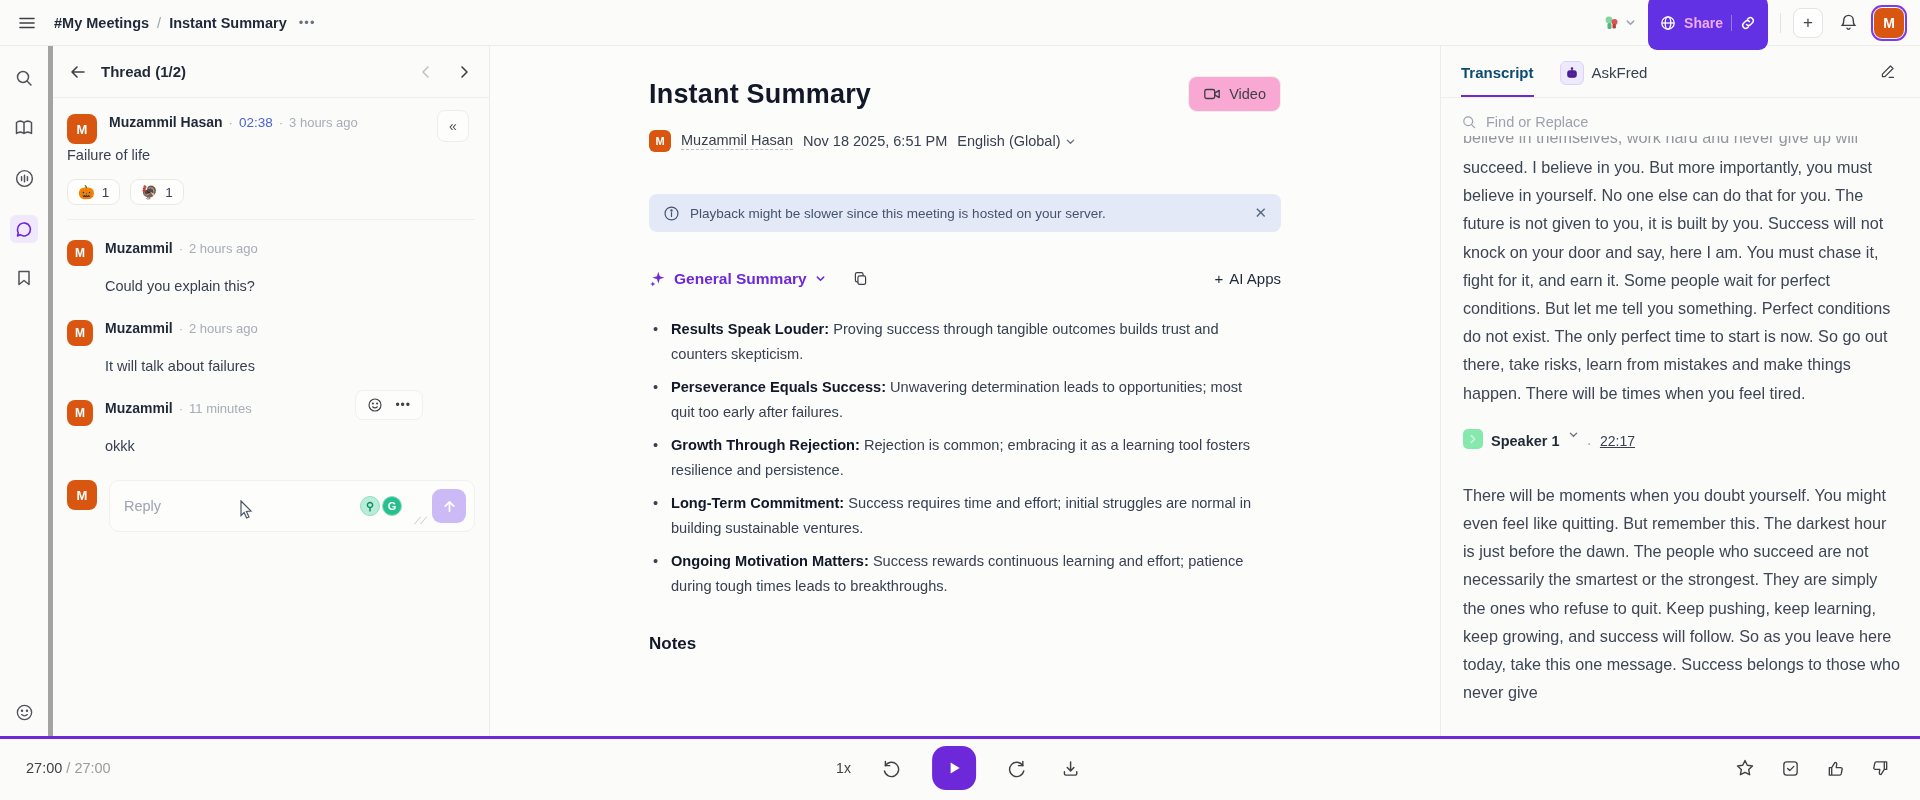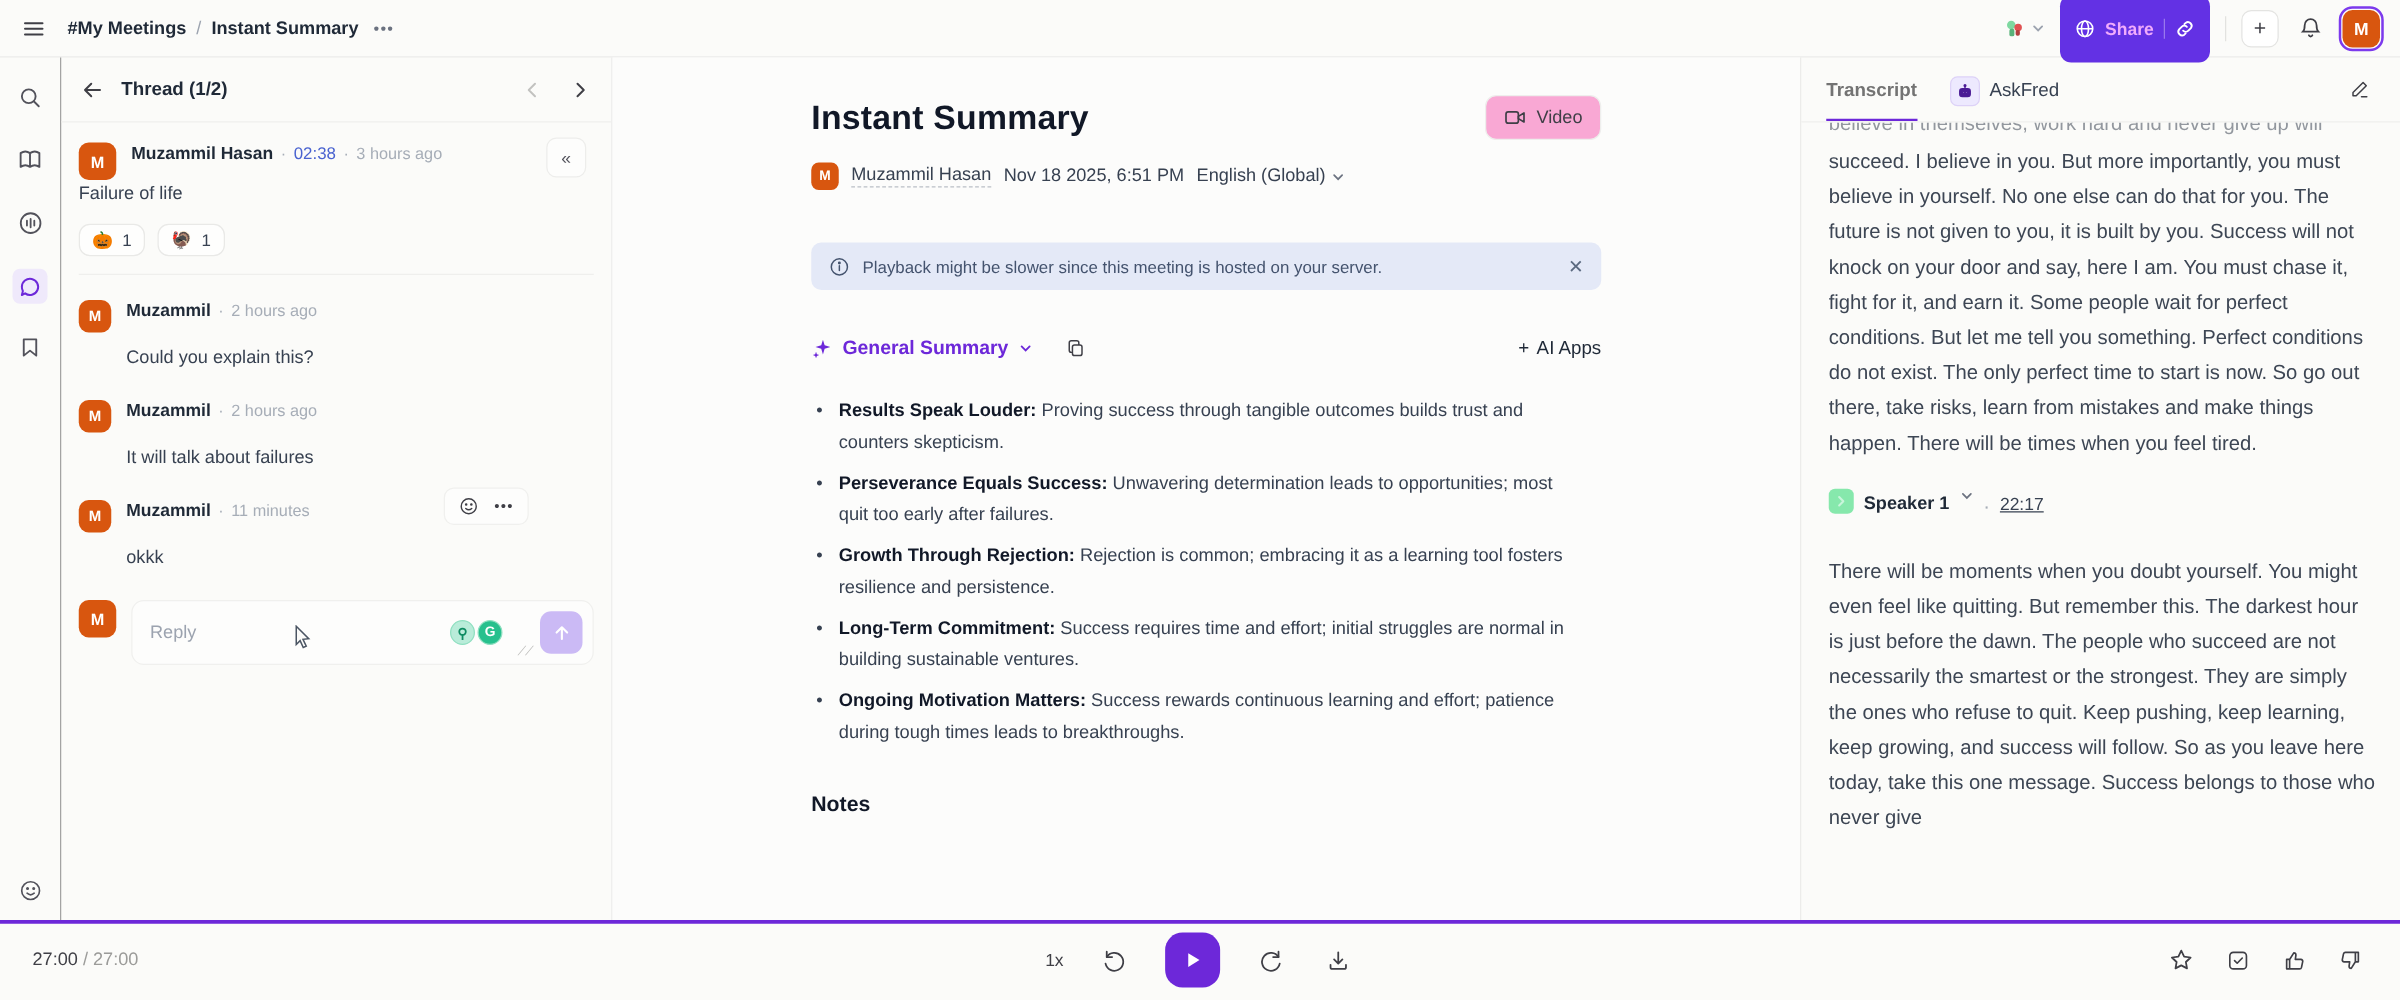--- a/index.html
+++ b/index.html
@@ -28,21 +28,21 @@
   
   .middle { flex:1; display:flex; min-height:0; }
 
   
   .rail { width:48px; flex:0 0 48px; display:flex; flex-direction:column; align-items:center; padding:18px 0 10px; gap:22px; }
   .rail .icon-btn { color:#52525b; }
   .rail .icon-btn.active { color:#6d28d9; background:#efe9fb; }
   .rail .spacer { flex:1; }
 
   
-  .thread { width:442px; flex:0 0 442px; border-left:1px solid #a3a3a3; border-right:1px solid #ececea; display:flex; flex-direction:column; position:relative; }
+  .thread { width:442px; flex:0 0 442px; border-left:5px solid #a3a3a3; border-right:1px solid #ececea; display:flex; flex-direction:column; position:relative; }
   .thread-head { height:52px; display:flex; align-items:center; padding:0 14px 0 12px; border-bottom:1px solid #efefed; }
   .thread-title { font-size:15px; font-weight:700; color:#1f2937; margin-left:10px; }
   .thread-nav { margin-left:auto; display:flex; gap:16px; }
   .thread-nav .icon-btn { color:#c2c2c0; }
   .thread-nav .icon-btn.enabled { color:#3f3f46; }
   .thread-body { flex:1; padding:16px 14px; overflow:hidden; position:relative; }
   .msg { display:flex; gap:12px; margin-bottom:10px; position:relative; }
   .msg-avatar { width:30px; height:30px; border-radius:8px; background:#d8560f; color:#fff; font-weight:700; font-size:13px; display:flex; align-items:center; justify-content:center; flex:0 0 30px; }
   .msg-avatar.small { width:26px; height:26px; flex-basis:26px; font-size:12px; }
   .msg-head { display:flex; align-items:baseline; gap:6px; font-size:14px; }
@@ -86,21 +86,21 @@
   .bullets { margin-top:26px; list-style:none; }
   .bullets li { position:relative; padding-left:22px; font-size:14.6px; line-height:1.68; margin-bottom:9px; color:#374151; max-width:612px; }
   .bullets li::before { content:"•"; position:absolute; left:4px; color:#374151; }
   .bullets b { color:#111827; font-weight:700; }
   .notes-head { margin-top:36px; font-size:17px; font-weight:700; color:#111827; }
 
   
   .transcript { width:480px; flex:0 0 480px; border-left:1px solid #ececea; display:flex; flex-direction:column; overflow:hidden; }
   .t-tabs { height:52px; display:flex; align-items:center; padding:0 20px; border-bottom:1px solid #efefed; flex:0 0 52px; }
   .t-tab { font-size:15px; color:#374151; display:flex; align-items:center; gap:8px; cursor:pointer; height:100%; align-items:center; padding-top:2px; }
-  .t-tab.active { color:#737373; font-weight:600; box-shadow:inset 0 -2px 0 #6d28d9; }
+  .t-tab.active { color:#0c4a6e; font-weight:600; box-shadow:inset 0 -2px 0 #6d28d9; }
   .t-tab + .t-tab { margin-left:26px; }
   .fred-ic { width:24px; height:24px; border-radius:6px; background:#ede9fe; border:1px solid #ddd2f7; display:flex; align-items:center; justify-content:center; color:#4c1d95; }
   .t-edit { margin-left:auto; color:#3f3f46; }
   .t-search { display:flex; align-items:center; gap:9px; padding:16px 20px 6px; color:#9ca3af; flex:0 0 auto; }
   .t-search input { border:none; outline:none; background:transparent; font-size:14.5px; color:#374151; flex:1; font-family:inherit; }
   .t-search input::placeholder { color:#9ca3af; }
   .t-body { flex:1; overflow:hidden; padding:0 18px 0 22px; font-size:16.2px; line-height:1.74; color:#3d4654; }
   .t-clip { height:15px; overflow:hidden; opacity:.55; }
   .t-clip > div { margin-top:-13px; }
   .t-para { margin-top:2px; }
@@ -424,20 +424,27 @@
           <span>AskFred</span>
         </span>
         <button class="icon-btn t-edit">
           <svg width="17" height="17" viewBox="0 0 20 20" fill="none" stroke="currentColor" stroke-width="1.4" stroke-linecap="round" stroke-linejoin="round">
               <path d="m13.5 3.5 3 3L7 16H4v-3z"></path>
               <path d="M12 17h5"></path>
             </svg>
         </button>
       </div>
 
+      <div class="t-search">
+        <svg width="16" height="16" viewBox="0 0 20 20" fill="none" stroke="currentColor" stroke-width="1.5" stroke-linecap="round">
+            <circle cx="9" cy="9" r="5.5"></circle>
+            <path d="M13.2 13.2 17 17"></path>
+          </svg>
+        <input type="text" placeholder="Find or Replace" style="">
+      </div>
 
       <div class="t-body">
         <div class="t-clip">
             <div>believe in themselves, work hard and never give up will</div>
           </div>
         <p class="t-para">succeed. I believe in you. But more importantly, you must believe in yourself. No one else can do that for you. The future is not given to you, it is built by you. Success will not knock on your door and say, here I am. You must chase it, fight for it, and earn it. Some people wait for perfect conditions. But let me tell you something. Perfect conditions do not exist. The only perfect time to start is now. So go out there, take risks, learn from mistakes and make things happen. There will be times when you feel tired.</p>
         <div class="speaker-row">
           <span class="speaker-avatar">
             <svg width="10" height="10" viewBox="0 0 12 12" fill="none" stroke="#c9f5db" stroke-width="2" stroke-linecap="round" stroke-linejoin="round">
                 <path d="M4 2l4 4-4 4"></path>

